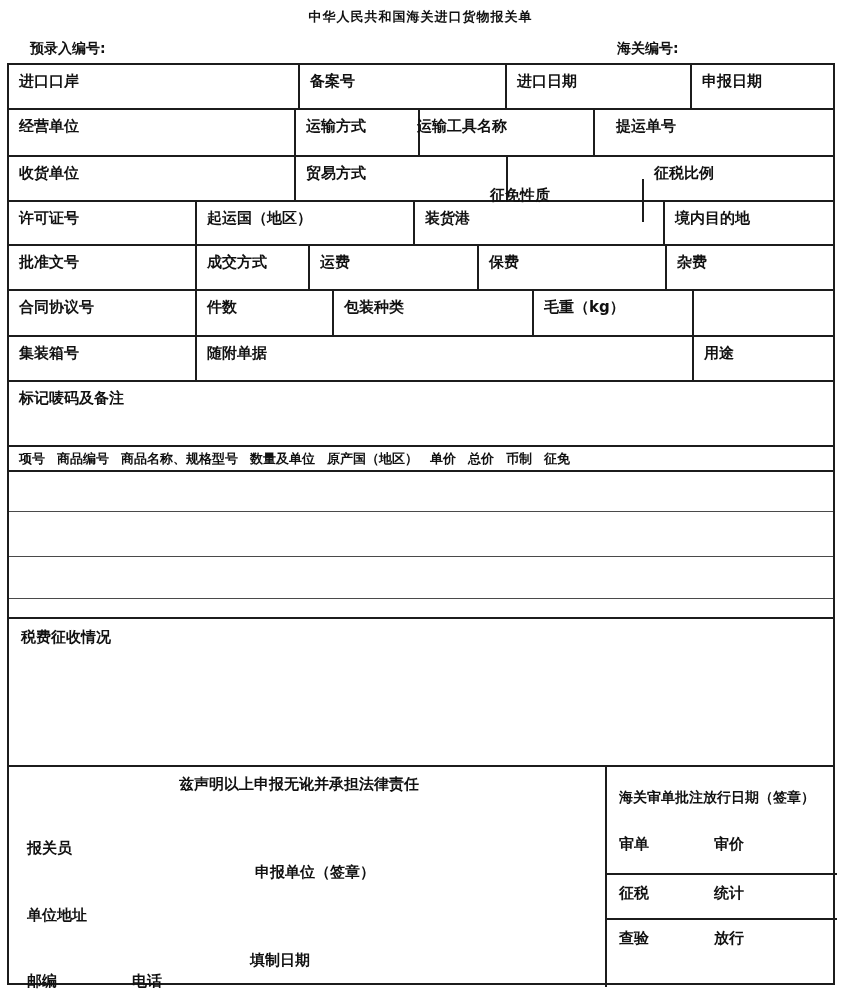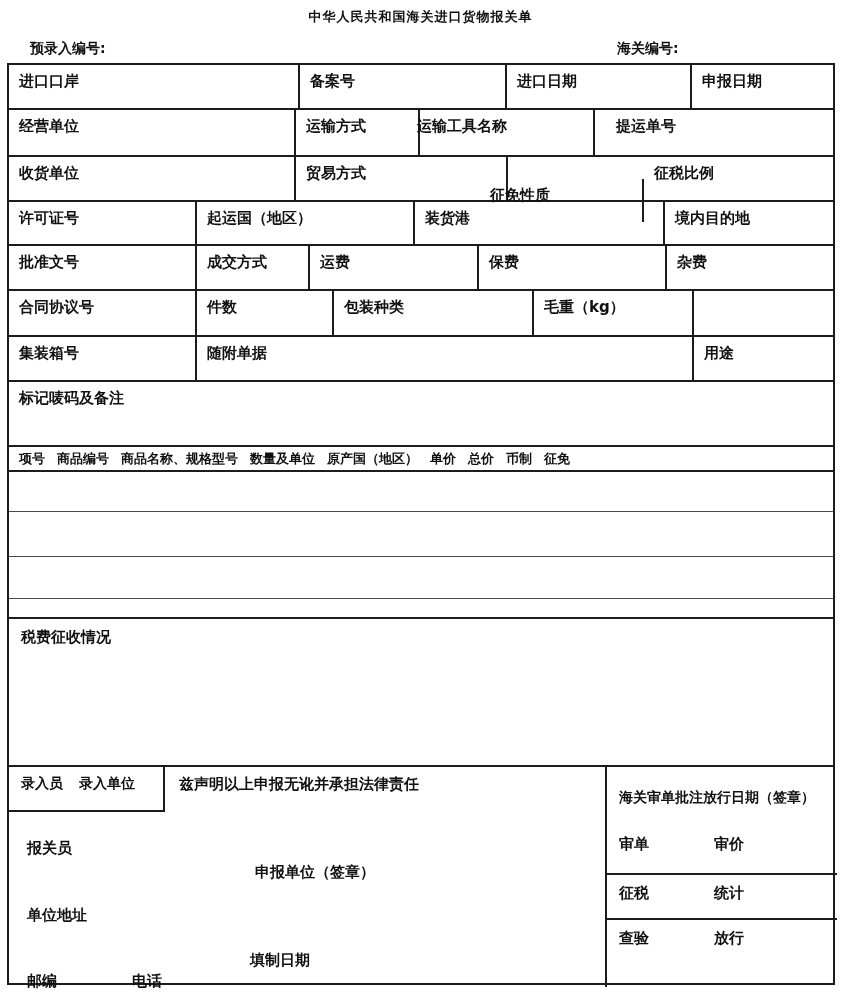--- a/index.html
+++ b/index.html
@@ -151,23 +151,20 @@
 
     <div class="item-row" style="top:407px;height:40px;"></div>
     <div class="item-row" style="top:447px;height:45px;"></div>
     <div class="item-row" style="top:492px;height:42px;"></div>
     <div class="item-row thick" style="top:534px;height:20px;"></div>
 
     <div class="tax-section">税费征收情况</div>
 
     <div class="footer">
 
-      <div class="entry-box">
-        <span>录入员</span><span>录入单位</span>
-      </div>
 
       <div class="flabel declaration">兹声明以上申报无讹并承担法律责任</div>
       <div class="flabel declarant">报关员</div>
       <div class="flabel declaring-unit">申报单位（签章）</div>
       <div class="flabel unit-address">单位地址</div>
       <div class="flabel fill-date">填制日期</div>
       <div class="flabel postcode">邮编</div>
       <div class="flabel phone">电话</div>
 
       <div class="customs-col">

